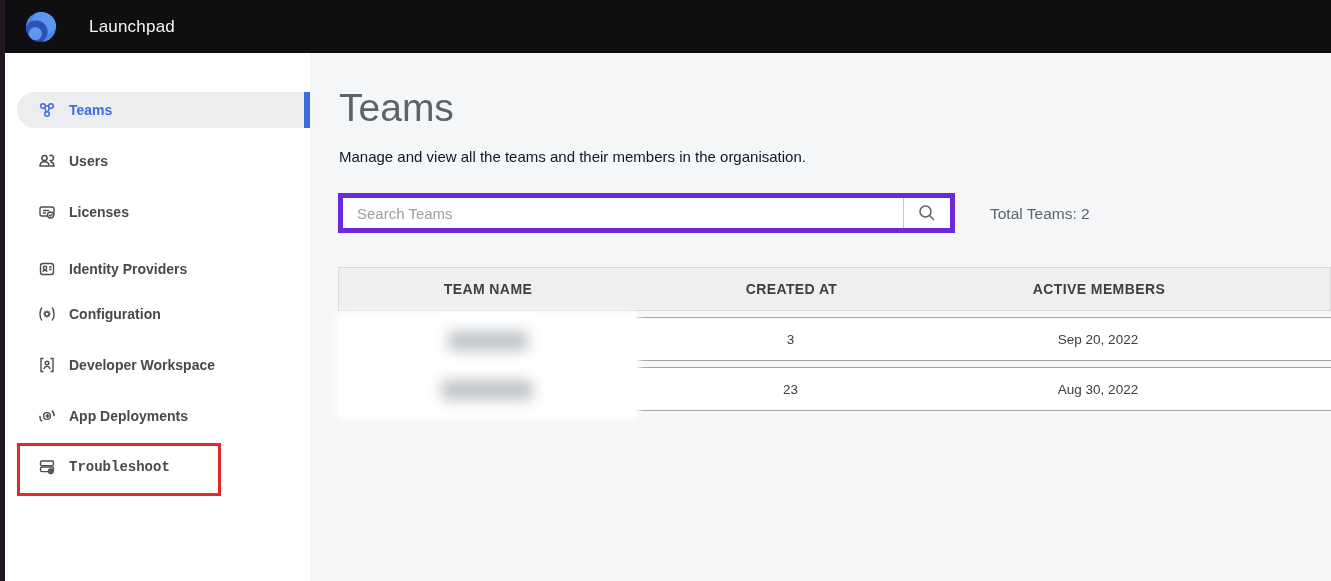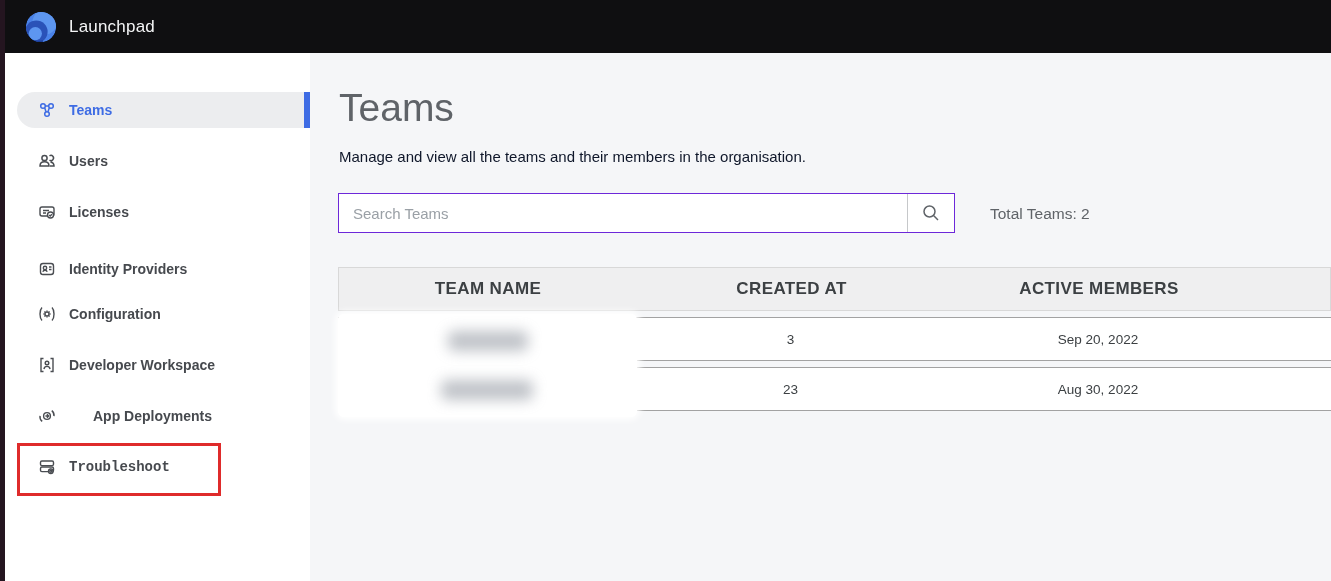--- a/index.html
+++ b/index.html
@@ -3,51 +3,51 @@
 <meta charset="utf-8">
 <style>
   * { margin:0; padding:0; box-sizing:border-box; }
   html,body { width:1331px; height:581px; font-family:"Liberation Sans", sans-serif; background:#F5F6F8; overflow:hidden; }
   .stage { position:relative; width:1331px; height:581px; background:#F5F6F8; }
 
   
   .edge-strip { position:absolute; left:0; top:0; width:5px; height:581px; background:#241520; z-index:30; }
 
   
-  .topbar { position:absolute; left:0; top:0; width:1331px; height:53px; background:#0F0F11; display:flex; align-items:center; z-index:20; }
+  .topbar { position:absolute; left:0; top:0; width:1331px; height:53px; background:#0F0F11; display:flex; align-items:center; z-index:20;gap:20px; }
   .logo { width:34px; height:34px; margin-left:24px; flex:0 0 auto; }
   .topbar-title { color:#F4F5F6; font-size:17px; font-weight:500; margin-left:11px; letter-spacing:0.2px; }
 
   
   .sidebar { position:absolute; left:5px; top:53px; width:305px; height:528px; background:#FFFFFF; z-index:10; }
   .nav-item { position:absolute; left:12px; width:293px; height:36px; display:flex; align-items:center; cursor:pointer; }
   .nav-item .icon { width:18px; height:18px; margin-left:21px; flex:0 0 auto; display:flex; align-items:center; justify-content:center; }
   .nav-item .icon svg { stroke:#4A4D52; }
   .nav-item .label { margin-left:13px; font-size:14px; font-weight:700; color:#46494E; }
   .nav-item.active { background:#ECEDEF; border-radius:18px 0 0 18px; }
   .nav-item.active .label { color:#3E6CE4; }
   .nav-item.active .icon svg { stroke:#3E6CE4; }
   .active-bar { position:absolute; right:0; width:6px; height:36px; background:#3E6CE4; }
   .red-annotation { position:absolute; left:12px; top:390px; width:204px; height:53px; border:3px solid #DF2B2B; z-index:15; pointer-events:none; }
 
   
   .main { position:absolute; left:310px; top:53px; width:1021px; height:528px; background:#F5F6F8; }
   .page-title { position:absolute; left:29px; top:33px; font-size:39px; font-weight:400; color:#5F6368; }
   .page-subtitle { position:absolute; left:29px; top:95px; font-size:15px; color:#0f172a; }
 
-  .search-wrap { position:absolute; left:28px; top:140px; width:617px; height:40px; background:#FFFFFF; border:1px solid #6d28d9; display:flex; }
+  .search-wrap { position:absolute; left:28px; top:140px; width:617px; height:40px; background:#FFFFFF; border:5px solid #6d28d9; display:flex; }
   .search-input { flex:1; border:none; outline:none; font-size:15px; color:#3C4043; padding:0 14px; font-family:"Liberation Sans", sans-serif; background:transparent; }
   .search-input::placeholder { color:#9AA0A6; }
   .search-btn { width:47px; border:none; border-left:1px solid #C6C8CA; background:#FFFFFF; cursor:pointer; display:flex; align-items:center; justify-content:center; }
   .total-teams { position:absolute; left:680px; top:152px; font-size:15.5px; color:#5F6368; }
 
   
   .table { position:absolute; left:28px; top:214px; width:993px; }
   .thead { display:grid; grid-template-columns:298px 309px 306px 1fr; height:44px; background:#EFEFF0; border:1px solid #D8D8D8; align-items:center; }
-  .th { text-align:center; font-size:17px; font-weight:700; color:#3C4043; letter-spacing:0.4px; }
+  .th { text-align:center; font-size:14px; font-weight:700; color:#3C4043; letter-spacing:0.4px; }
   .trow { display:grid; grid-template-columns:298px 309px 306px 1fr; height:44px; background:#FFFFFF; border-top:1px solid #A2A2A2; border-bottom:1px solid #A2A2A2; align-items:center; margin-top:6px; cursor:pointer; }
   .td { text-align:center; font-size:13.5px; color:#3C4043; }
 
   
   .redact-col { position:absolute; left:0; top:-3px; width:299px; height:103px; background:#FFFFFF; border-radius:6px; box-shadow:0 0 6px 3px rgba(255,255,255,0.95); z-index:5; }
   .blur-blob { position:absolute; background:#8B919B; opacity:0.55; border-radius:6px; filter:blur(7px); }
   .blob-1 { left:110px; top:17px; width:80px; height:20px; }
   .blob-2 { left:103px; top:66px; width:92px; height:20px; }
 </style>
 </head>
@@ -141,21 +141,21 @@
         <svg width="18" height="18" viewBox="0 0 18 18" fill="none" stroke-width="1.4">
           <path d="M5.5 2.5 L3 2.5 L3 15.5 L5.5 15.5"></path>
           <path d="M12.5 2.5 L15 2.5 L15 15.5 L12.5 15.5"></path>
           <circle cx="9" cy="7" r="1.8"></circle>
           <path d="M5.9 13 C6.3 11.2 7.5 10.4 9 10.4 C10.5 10.4 11.7 11.2 12.1 13"></path>
         </svg>
       </span>
       <span class="label">Developer Workspace</span>
     </div>
 
-    <div class="nav-item" style="top:345px;gap:24px;">
+    <div class="nav-item" style="top:345px;">
       <span class="icon">
         <svg width="18" height="18" viewBox="0 0 18 18" fill="none" stroke-width="1.4">
           <circle cx="9" cy="9" r="3.4"></circle>
           <path d="M9 7.2 L10.6 9 L9 10.8 M7.4 9 L10.4 9"></path>
           <path d="M13.8 3.6 C15.5 5 16.3 7 16 9.2"></path>
           <path d="M4.2 14.4 C2.5 13 1.7 11 2 8.8"></path>
         </svg>
       </span>
       <span class="label">App Deployments</span>
     </div>

